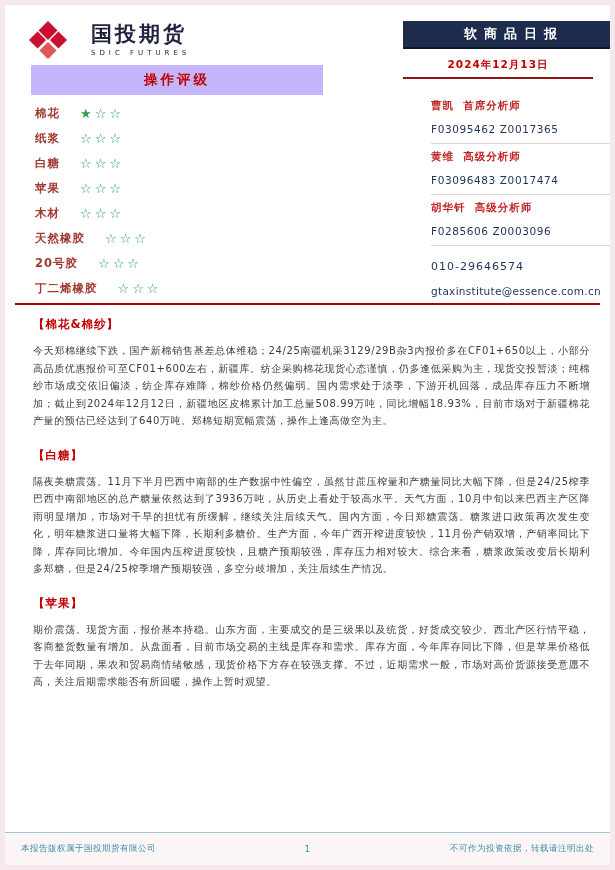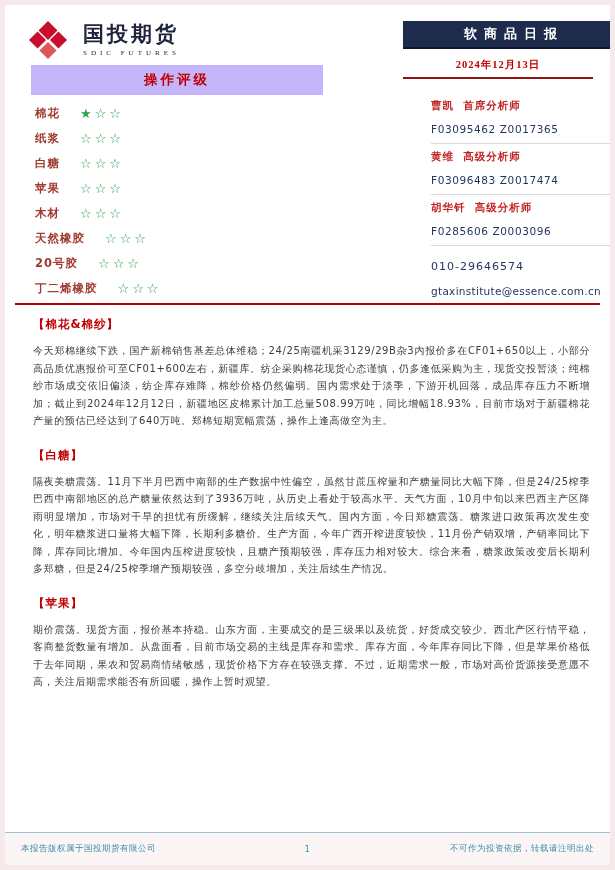--- a/index.html
+++ b/index.html
@@ -9,38 +9,37 @@
     font-family:"DejaVu Sans", "Liberation Sans", sans-serif;
     position:relative;
   }
   .page {
     position:absolute; left:5px; top:5px; right:5px; bottom:5px;
     background:#ffffff;
     overflow:hidden;
   }
 
   
-  .logo { position:absolute; left:24px; top:16px; display:flex; align-items:center; gap:16px;font-family:Liberation Serif, serif; }
+  .logo { position:absolute; left:24px; top:16px; display:flex; align-items:center; gap:24px; }
   .logo-icon { width:38px; height:38px; }
   .brand-name { font-size:21px; font-weight:bold; color:#20233f; letter-spacing:3px; line-height:1.1; }
   .brand-sub { font-size:7px; color:#20233f; letter-spacing:4px; margin-top:2px; }
 
   .report-box {
     position:absolute; left:398px; top:16px; width:222px; height:28px;
     background:#1d2b4d; color:#ffffff;
     display:flex; align-items:center; justify-content:center;
     font-size:13px; font-weight:bold; letter-spacing:7px;
     border-bottom:2px solid #10182e;
   }
   .report-date {
     position:absolute; left:398px; top:48px; width:190px;
     text-align:center; color:#c00000; font-size:10.5px; font-weight:bold;
     padding:5px 0 5px 0; letter-spacing:1px;
     border-bottom:2px solid #8f1515;
-    font-family:Liberation Serif, serif;
   }
 
   
   .rating-title {
     position:absolute; left:26px; top:60px; width:292px;
     background:#c4b5fd; color:#c00000; font-weight:bold;
     font-size:13.5px; text-align:center; padding:6px 0; letter-spacing:3px;
   }
   .rating-list { position:absolute; left:30px; top:96px; width:290px; }
   .rating-row { display:flex; align-items:center; height:25px; gap:20px; }

